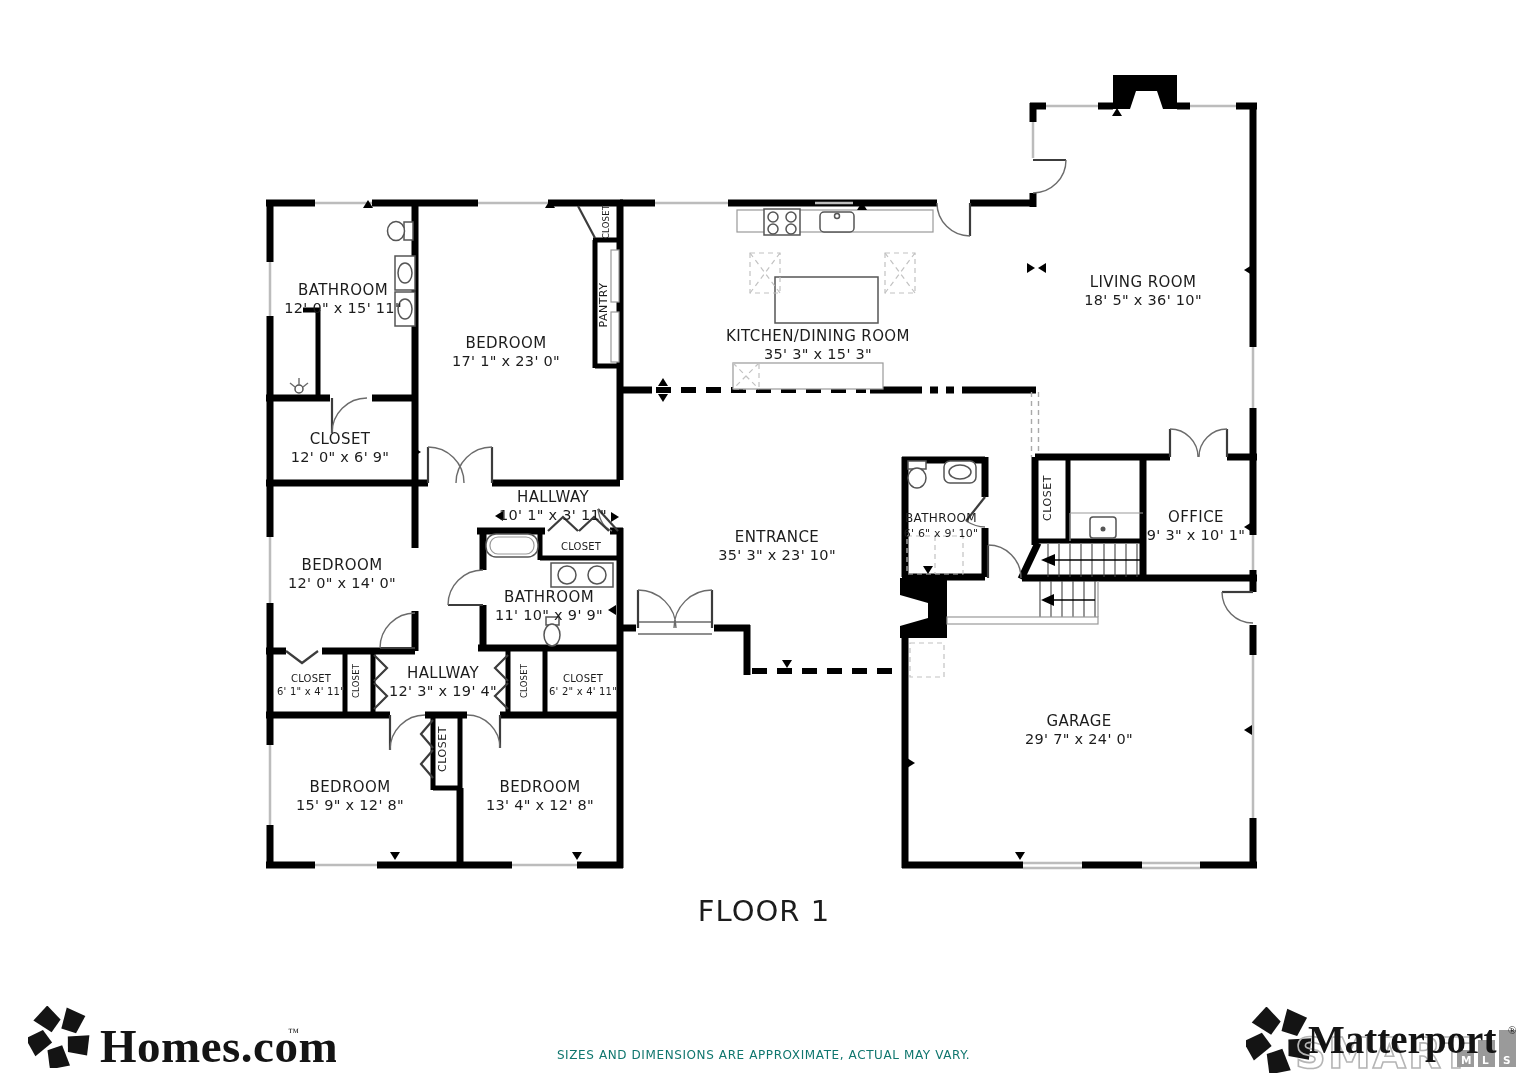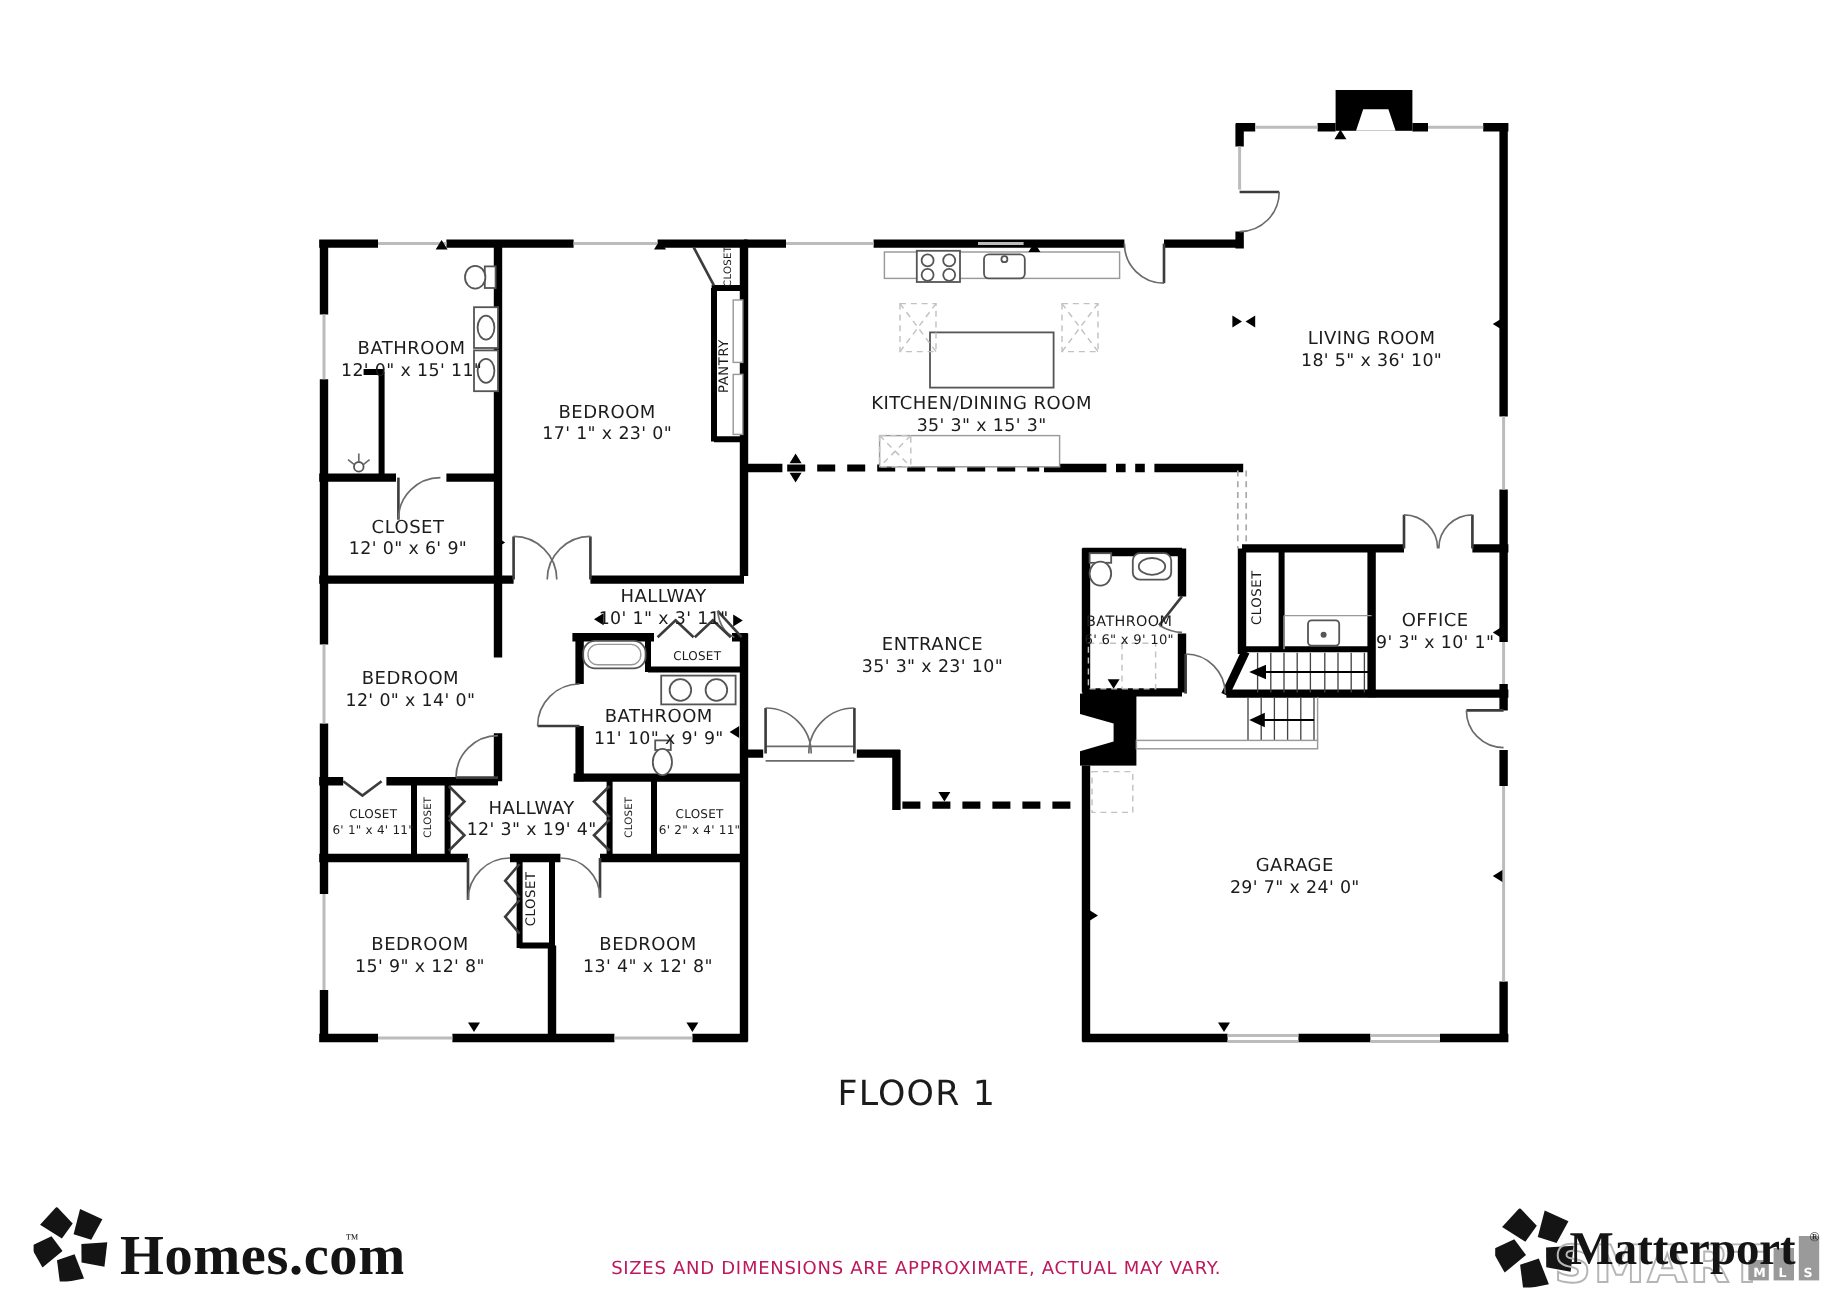--- a/index.html
+++ b/index.html
@@ -25,21 +25,21 @@
   .fixl{stroke:#999;stroke-width:1.2;fill:#fff;}
   .tread{stroke:#444;stroke-width:1.1;fill:none;}
   .dashbox{stroke:#c2c2c2;stroke-width:1.2;fill:none;stroke-dasharray:5 4;}
   .mark{fill:#000;}
   .wordmark-homes{font-family:"Liberation Serif",serif;font-weight:600;font-size:47px;fill:#141414;letter-spacing:.5px;}
   .wordmark-mp{font-family:"Liberation Serif",serif;font-weight:700;font-size:39px;fill:#141414;letter-spacing:0px;}
   .smart-outline{font-family:"DejaVu Sans",sans-serif;font-weight:bold;font-size:43px;fill:none;stroke:#b5b5b5;stroke-width:1.6;letter-spacing:2px;}
   .mls-letter{font-family:"DejaVu Sans",sans-serif;font-weight:bold;font-size:10.5px;fill:#ffffff;}
   .tm{font-family:"Liberation Serif",serif;font-size:11px;fill:#141414;}
   .disclaimer{position:absolute;left:0;right:0;top:1048px;text-align:center;
-    font-size:15px;color:#be185d;letter-spacing:.6px;}
+    font-size:12px;color:#0f766e;letter-spacing:.6px;}
 </style>
 </head>
 <body>
 
 <div class="stage">
 
   <svg width="1527" height="1080" viewBox="0 0 1527 1080">
     <defs>
       <symbol id="pinwheel" viewBox="-40 -40 80 80">
         <g fill="#141414">

